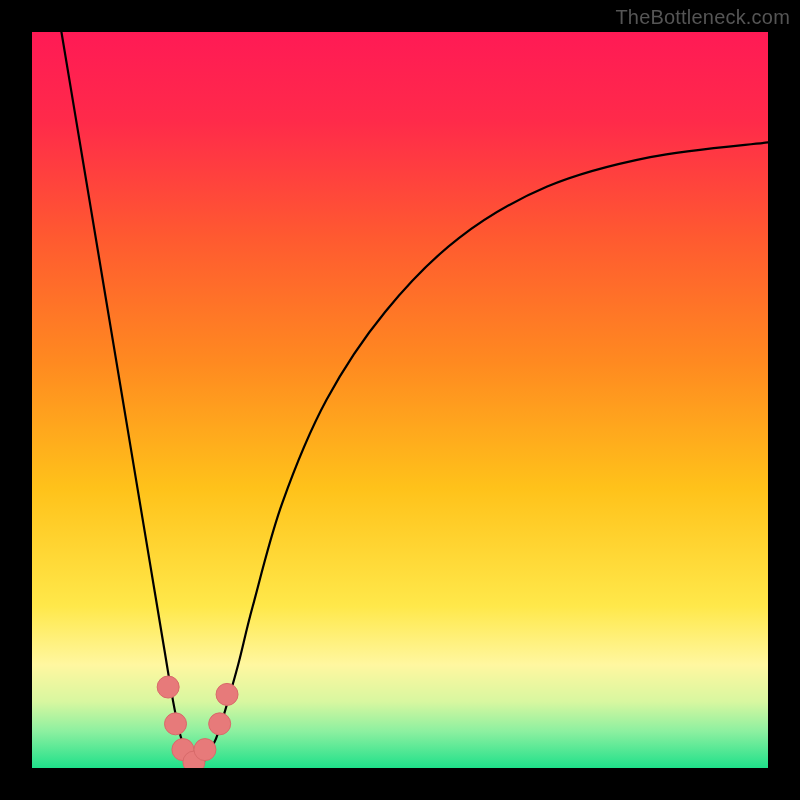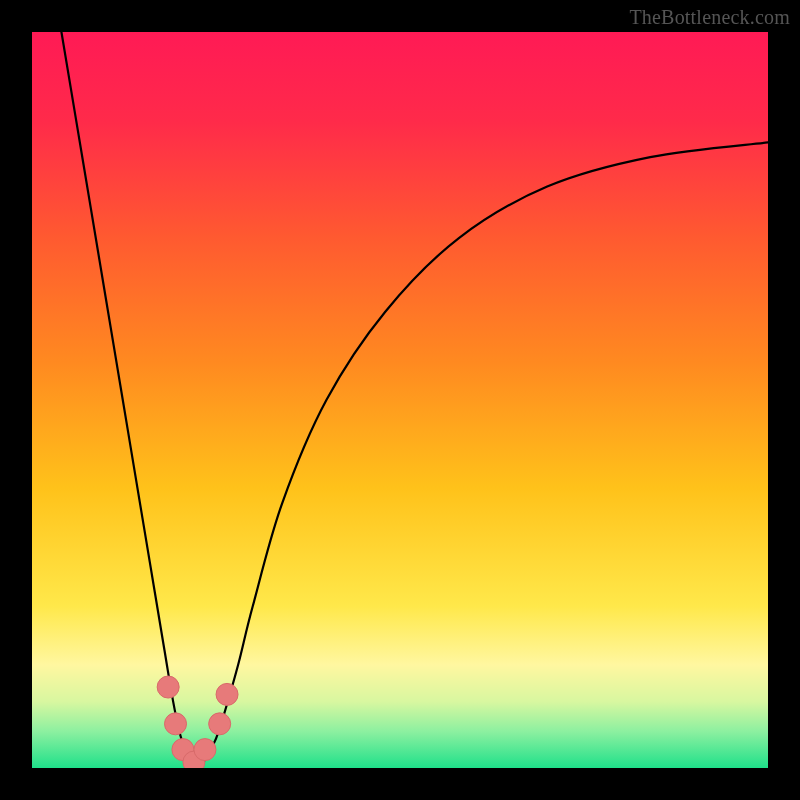--- a/index.html
+++ b/index.html
@@ -26,21 +26,20 @@
     overflow: hidden;
   }
   .attribution {
     position: absolute;
     top: 6px;
     right: 10px;
     color: #555;
     font-size: 20px;
     letter-spacing: 0.2px;
     font-weight: 400;
-    font-family: Liberation Serif, serif;
   }
 </style>
 </head>
 <body>
 
 <div class="frame">
   <div class="attribution">TheBottleneck.com</div>
   <div class="plot">
     <svg id="chart-svg" width="736" height="736" viewBox="0 0 736 736" preserveAspectRatio="none">
       <defs>

